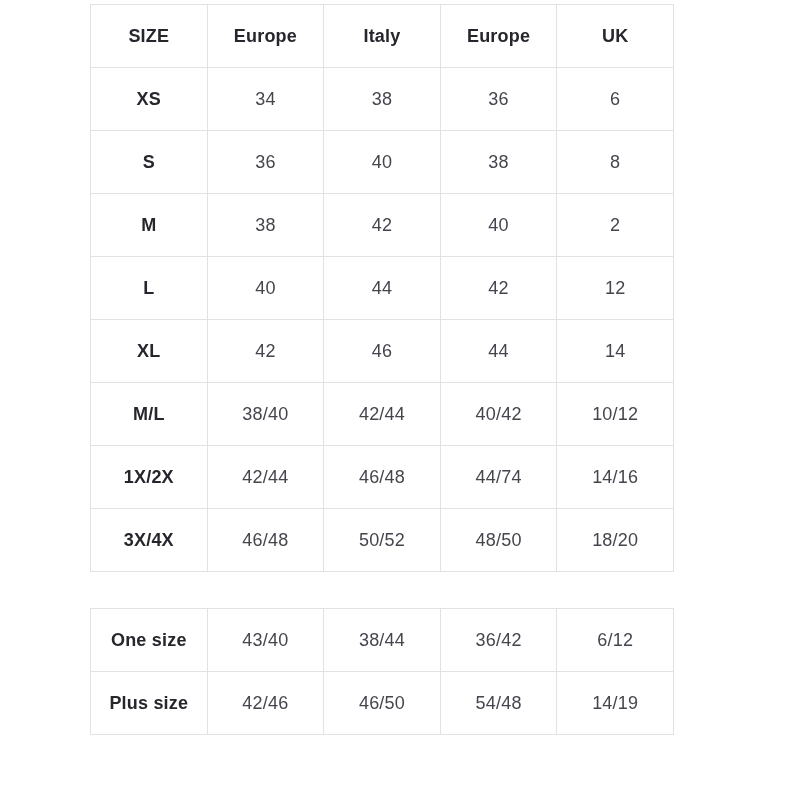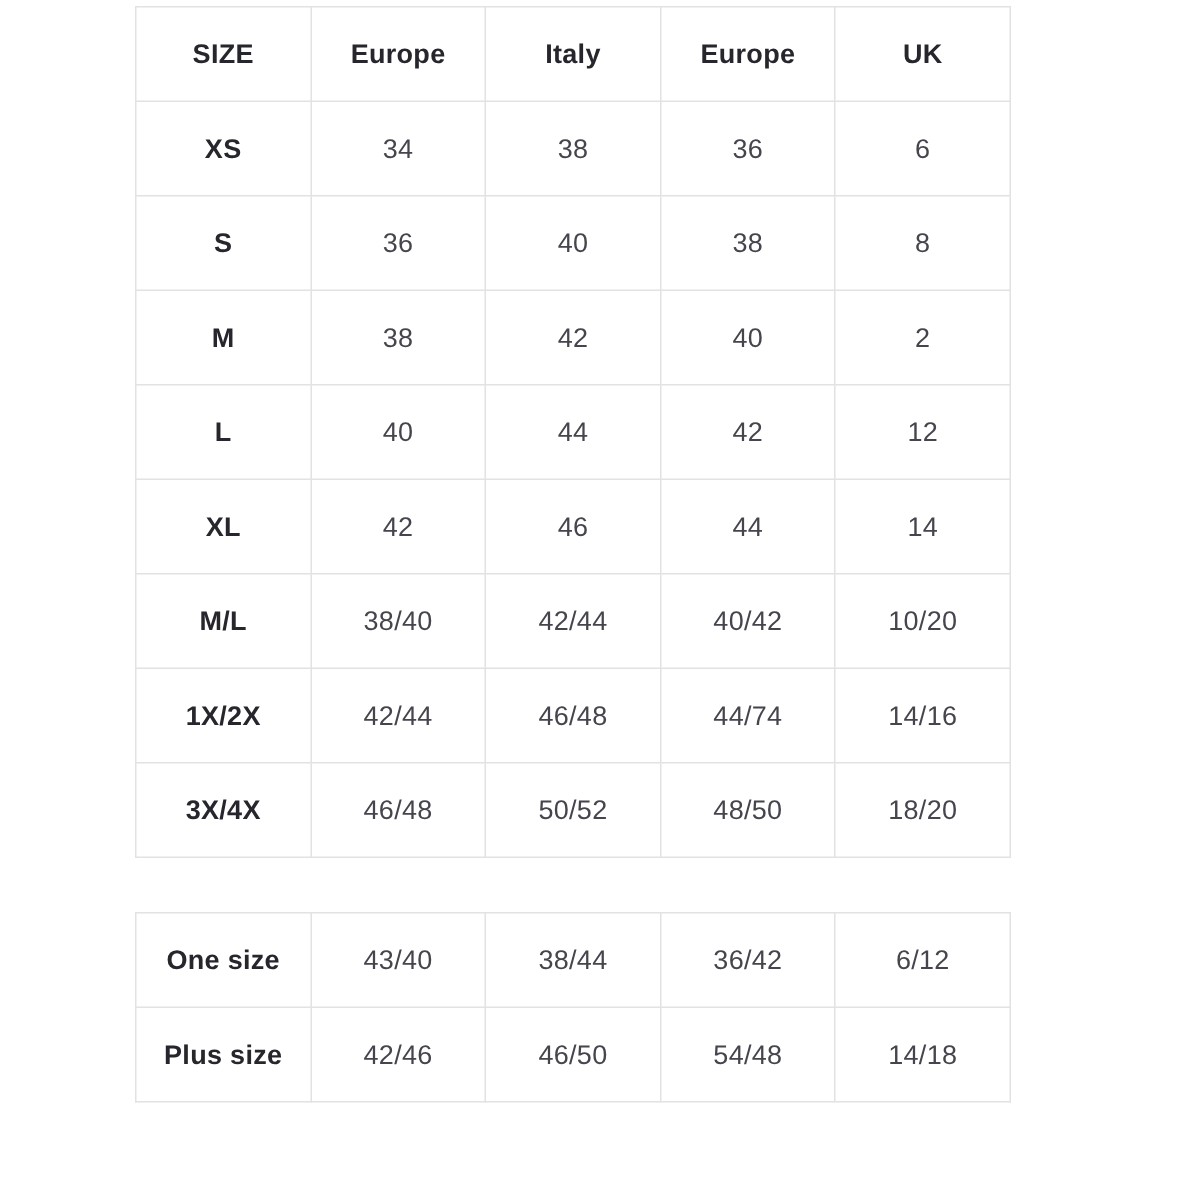--- a/index.html
+++ b/index.html
@@ -93,21 +93,21 @@
           <td class="cell-value">42</td>
           <td class="cell-value">46</td>
           <td class="cell-value">44</td>
           <td class="cell-value">14</td>
         </tr>
         <tr>
           <td class="row-label">M/L</td>
           <td class="cell-value">38/40</td>
           <td class="cell-value">42/44</td>
           <td class="cell-value">40/42</td>
-          <td class="cell-value">10/20</td>
+          <td class="cell-value">10/12</td>
         </tr>
         <tr>
           <td class="row-label">1X/2X</td>
           <td class="cell-value">42/44</td>
           <td class="cell-value">46/48</td>
           <td class="cell-value">44/74</td>
           <td class="cell-value">14/16</td>
         </tr>
         <tr>
           <td class="row-label">3X/4X</td>
@@ -128,18 +128,18 @@
           <td class="cell-value">43/40</td>
           <td class="cell-value">38/44</td>
           <td class="cell-value">36/42</td>
           <td class="cell-value">6/12</td>
         </tr>
         <tr>
           <td class="row-label">Plus size</td>
           <td class="cell-value">42/46</td>
           <td class="cell-value">46/50</td>
           <td class="cell-value">54/48</td>
-          <td class="cell-value">14/18</td>
+          <td class="cell-value">14/19</td>
         </tr>
       </tbody>
   </table>
 
 </div>
 
 </body></html>

